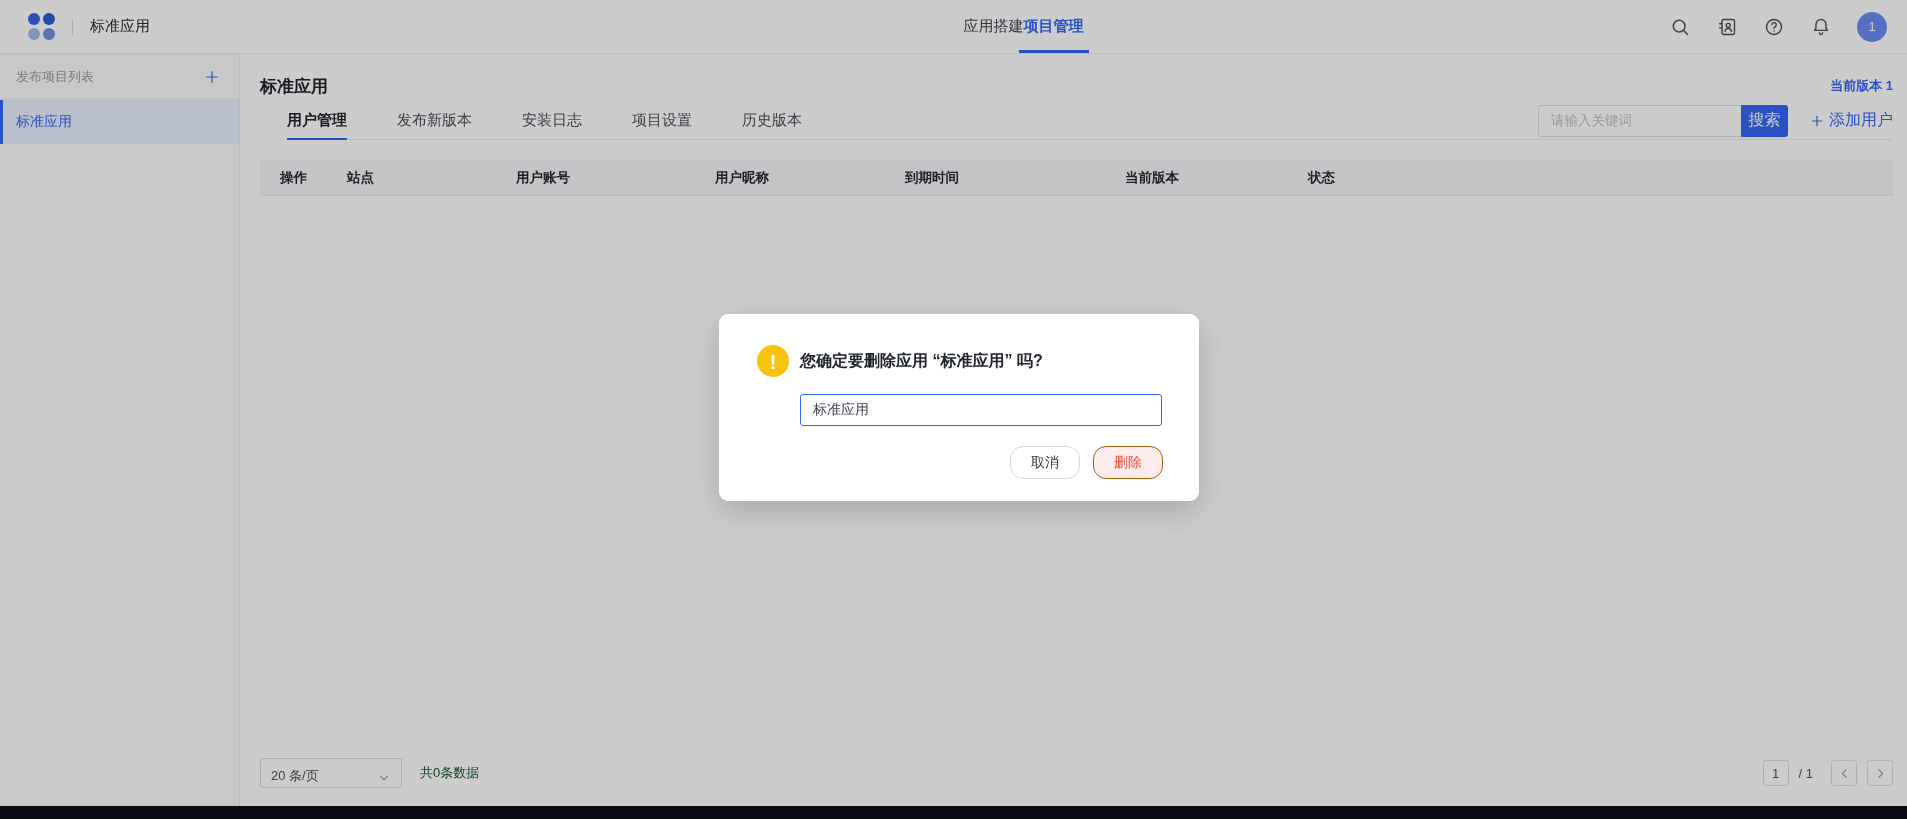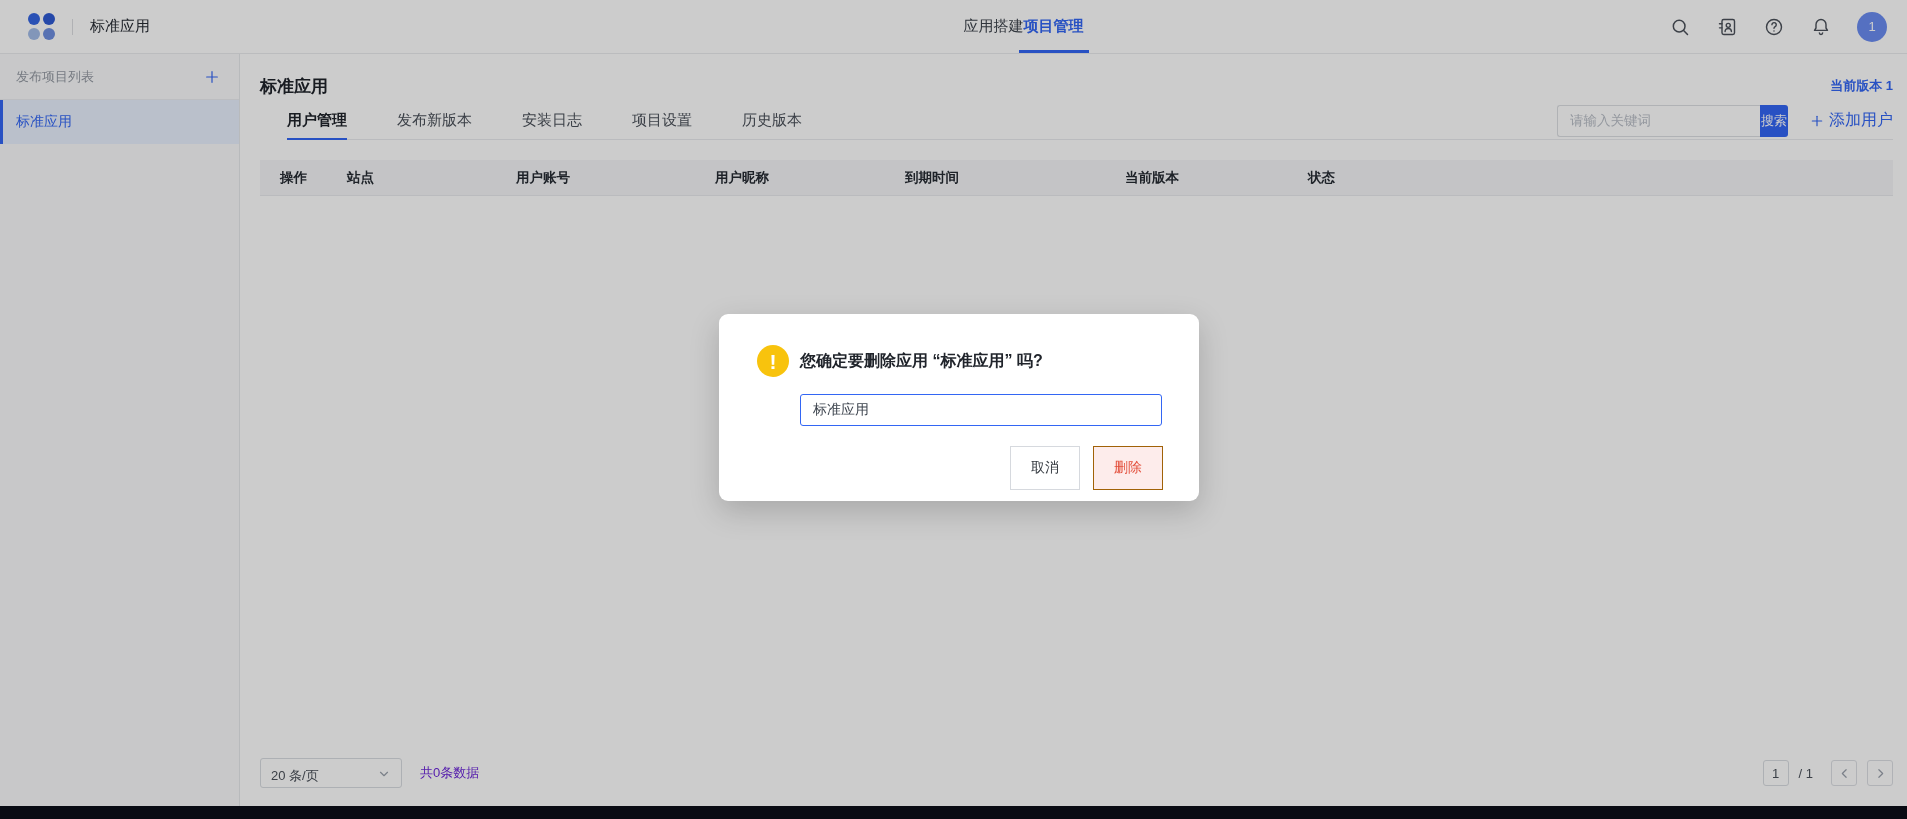--- a/index.html
+++ b/index.html
@@ -53,42 +53,42 @@
             margin-right:50px; font-size:15px; color:#4b515a; cursor:pointer; }
   .ctab.active { color:#20242b; font-weight:bold; }
   .ctab.active::after { content:""; position:absolute; left:0; right:0; bottom:-1px;
             height:2px; background:#3366f4; }
   .tabs-actions { margin-left:auto; display:flex; align-items:center; }
   .search-box { display:flex; }
   .search-input { width:203px; height:32px; border:1px solid #dcdfe3; border-right:none;
             border-radius:3px 0 0 3px; padding:0 12px; font-size:13.5px; color:#333;
             outline:none; background:#fff; font-family:inherit; }
   .search-input::placeholder { color:#b9bec7; }
-  .search-btn { width:28px; height:32px; background:#3366f4; color:#fff; border:none;
-            border-radius:0 3px 3px 0; font-size:13px; cursor:pointer; font-family:inherit; }
+  .search-btn { width:47px; height:32px; background:#3366f4; color:#fff; border:none;
+            border-radius:0 3px 3px 0; font-size:16px; cursor:pointer; font-family:inherit; }
   .add-user { display:flex; align-items:center; gap:5px; color:#3366f4; font-size:16px;
             margin-left:22px; cursor:pointer; white-space:nowrap; }
 
   .table-header { display:flex; align-items:center; height:36px; margin-top:20px;
             background:#f5f6f8; border-bottom:1px solid #e9eaee;
             font-weight:bold; font-size:13.5px; color:#262b33; }
   .th { padding-left:20px; flex-shrink:0; }
   .th.w1{width:67px; position:relative;}
   .th.w1::after{content:""; position:absolute; right:0; top:9px; bottom:9px; width:1px; background:#dfe2e6;}
   .th.w2{width:169px;} .th.w3{width:199px;} .th.w4{width:190px;}
   .th.w5{width:220px;} .th.w6{width:183px;} .th.w7{flex:1; min-width:0;}
   .th.w8{width:102px;}
   .table-body { flex:1; }
 
   .pagination { display:flex; align-items:center; height:30px; margin-bottom:18px;
             font-size:13px; color:#4b515a; }
   .page-size { width:142px; height:30px; border:1px solid #d9dce1; border-radius:3px;
-            background:#fff; display:flex; align-items:flex-start; justify-content:space-between;
-            padding:8px 10px; cursor:pointer; }
-  .total-label { margin-left:18px; color:#6d28d9; }
+            background:#fff; display:flex; align-items:flex-end; justify-content:space-between;
+            padding:2px 10px; cursor:pointer; }
+  .total-label { margin-left:18px; color:#14532d; }
   .pag-right { margin-left:auto; display:flex; align-items:center; gap:10px; }
   .page-num { min-width:26px; height:26px; border:1px solid #d9dce1; border-radius:3px;
             background:#fff; display:flex; align-items:center; justify-content:center; cursor:pointer; }
   .page-total { color:#4b515a; margin-right:8px; }
   .nav-chev { width:26px; height:26px; border:1px solid #dcdfe4; border-radius:3px;
             background:#fff; display:flex; align-items:center; justify-content:center; cursor:pointer; }
 
   .footer { height:13px; background:#0c0e18; }
 
   
@@ -98,21 +98,21 @@
             z-index:10; padding:31px 36px 0 38px; }
   .modal-head { display:flex; align-items:center; gap:11px; }
   .warn-icon { width:32px; height:32px; border-radius:50%; background:#f8c30d; color:#fff;
             font-weight:bold; font-size:21px; line-height:1; display:flex; align-items:center;
             justify-content:center; flex-shrink:0; }
   .modal-title { font-size:16px; font-weight:bold; color:#20242b; white-space:nowrap; }
   .modal-input { display:block; margin:17px 0 0 43px; width:362px; height:32px;
             border:1px solid #3366f4; border-radius:3px; padding:0 12px; font-size:14px;
             color:#3c434d; outline:none; font-family:inherit; }
   .modal-buttons { display:flex; justify-content:flex-end; gap:13px; margin-top:20px; }
-  .btn { height:44px; padding:0 20px; border-radius:0; font-size:14px; cursor:pointer; font-family:inherit; }
+  .btn { height:33px; padding:0 20px; border-radius:13px; font-size:14px; cursor:pointer; font-family:inherit; }
   .btn-cancel { background:#fff; border:1px solid #d6d9de; color:#33383f; }
   .btn-delete { background:#fdeceb; border:1px solid #a16207; color:#e34e3a; }
 </style>
 </head>
 <body>
 
 <div class="screen">
 
   <div class="topnav">
     <div class="logo">

